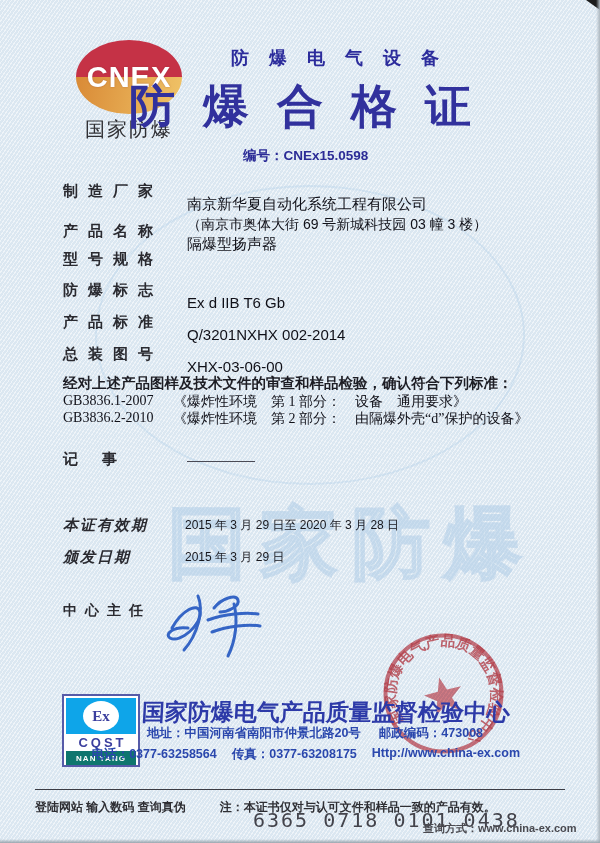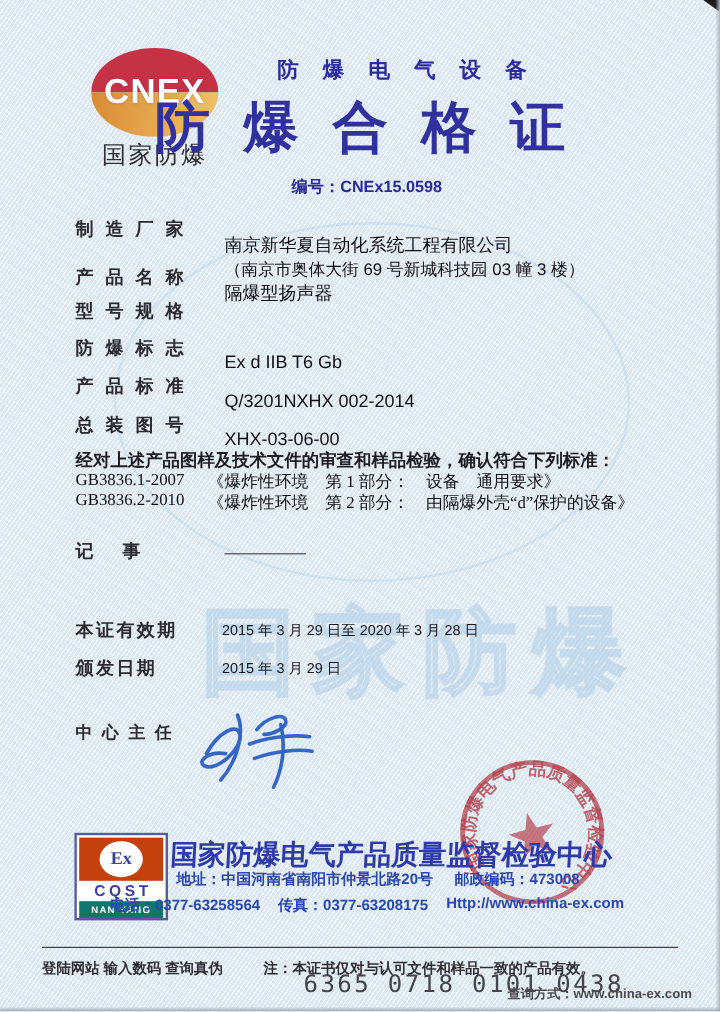--- a/index.html
+++ b/index.html
@@ -26,28 +26,28 @@
   .title { left:30px; top:76px; width:540px; text-align:center; font-size:46px; font-weight:bold; color:#31319d; letter-spacing:28px; text-indent:28px; }
   .cert-no { left:243px; top:147px; font-size:13.5px; font-weight:bold; color:#2b2b96; }
   
   .flabel { left:63px; font-size:15px; font-weight:bold; color:#2a2a30; letter-spacing:10px; white-space:nowrap; }
   .fvalue { left:187px; font-size:15px; color:#101018; font-family:Liberation Sans, sans-serif; white-space:pre-wrap;margin-top:12px; }
   .statement { left:63px; top:374px; font-size:14.5px; font-weight:bold; color:#1d1d24; }
   .std-code { left:63px; font-size:14px; color:#101018; font-family:"Liberation Serif",serif; }
   .std-desc { left:173px; font-size:14px; color:#101018; font-family:"Liberation Serif",serif; }
   .notes-label { left:63px; top:450px; font-size:15px; font-weight:bold; color:#2a2a30; letter-spacing:24px; }
   .notes-dash { left:187px; top:461px; width:68px; border-top:1.5px solid #4a4a55; }
-  .date-label { left:63px; font-size:15px; font-weight:bold; color:#2a2a30; letter-spacing:2px; }
+  .date-label { left:63px; font-size:15px; font-weight:bold; color:#2a2a30; letter-spacing:2px;font-style:italic; }
   .date-value { left:185px; font-size:12px; font-weight:400; color:#17171d; }
   .signer-label { left:63px; top:602px; font-size:14px; font-weight:bold; color:#2a2a30; letter-spacing:8px; }
   .signature { left:158px; top:586px; }
   .stamp { left:381px; top:631px; mix-blend-mode:multiply; opacity:.92; }
   
   .badge { left:62px; top:694px; width:78px; height:73px; border:2px solid #565ba8; background:#fff; padding:2px; }
-  .badge-top { height:36px; background:#c2410c; display:flex; align-items:center; justify-content:center; }
+  .badge-top { height:36px; background:#0ea5e9; display:flex; align-items:center; justify-content:center; }
   .badge-circle { width:36px; height:30px; background:#fff; border-radius:50%; display:flex; align-items:center; justify-content:center;
                   font-size:15px; font-weight:bold; color:#3c3f9e; font-family:"Liberation Serif",serif; }
   .badge-mid { height:17px; display:flex; align-items:center; justify-content:center; font-size:13px; font-weight:bold; color:#3c3f9e; letter-spacing:3px; text-indent:3px; }
   .badge-bot { height:14px; background:#0f766e; display:flex; align-items:center; justify-content:center; font-size:8px; font-weight:bold; color:#fff; letter-spacing:1px; }
   .org-name { left:134px; top:697px; width:384px; text-align:center; font-size:23px; font-weight:bold; color:#2d3aa8;
               font-family:"Liberation Serif",serif; transform:skewX(-3deg); white-space:nowrap; }
   .org-line1 { left:140px; top:725px; width:350px; display:flex; justify-content:center; gap:18px; font-size:12.5px; font-weight:bold; color:#2a47ad; white-space:nowrap; }
   .org-line2 { left:110px; top:746px; width:410px; display:flex; justify-content:flex-end; gap:15px; font-size:12.5px; font-weight:bold; color:#2a47ad; white-space:nowrap; }
   
   .sep-line { left:35px; top:789px; width:530px; border-top:1.5px solid #3c3c44; }

